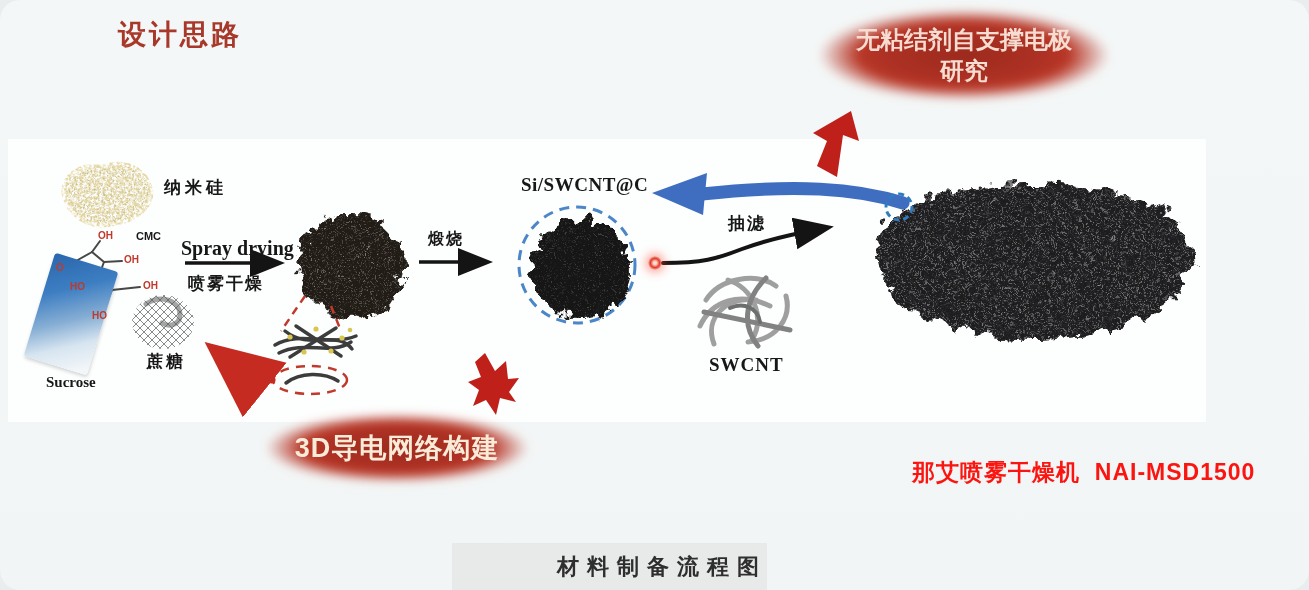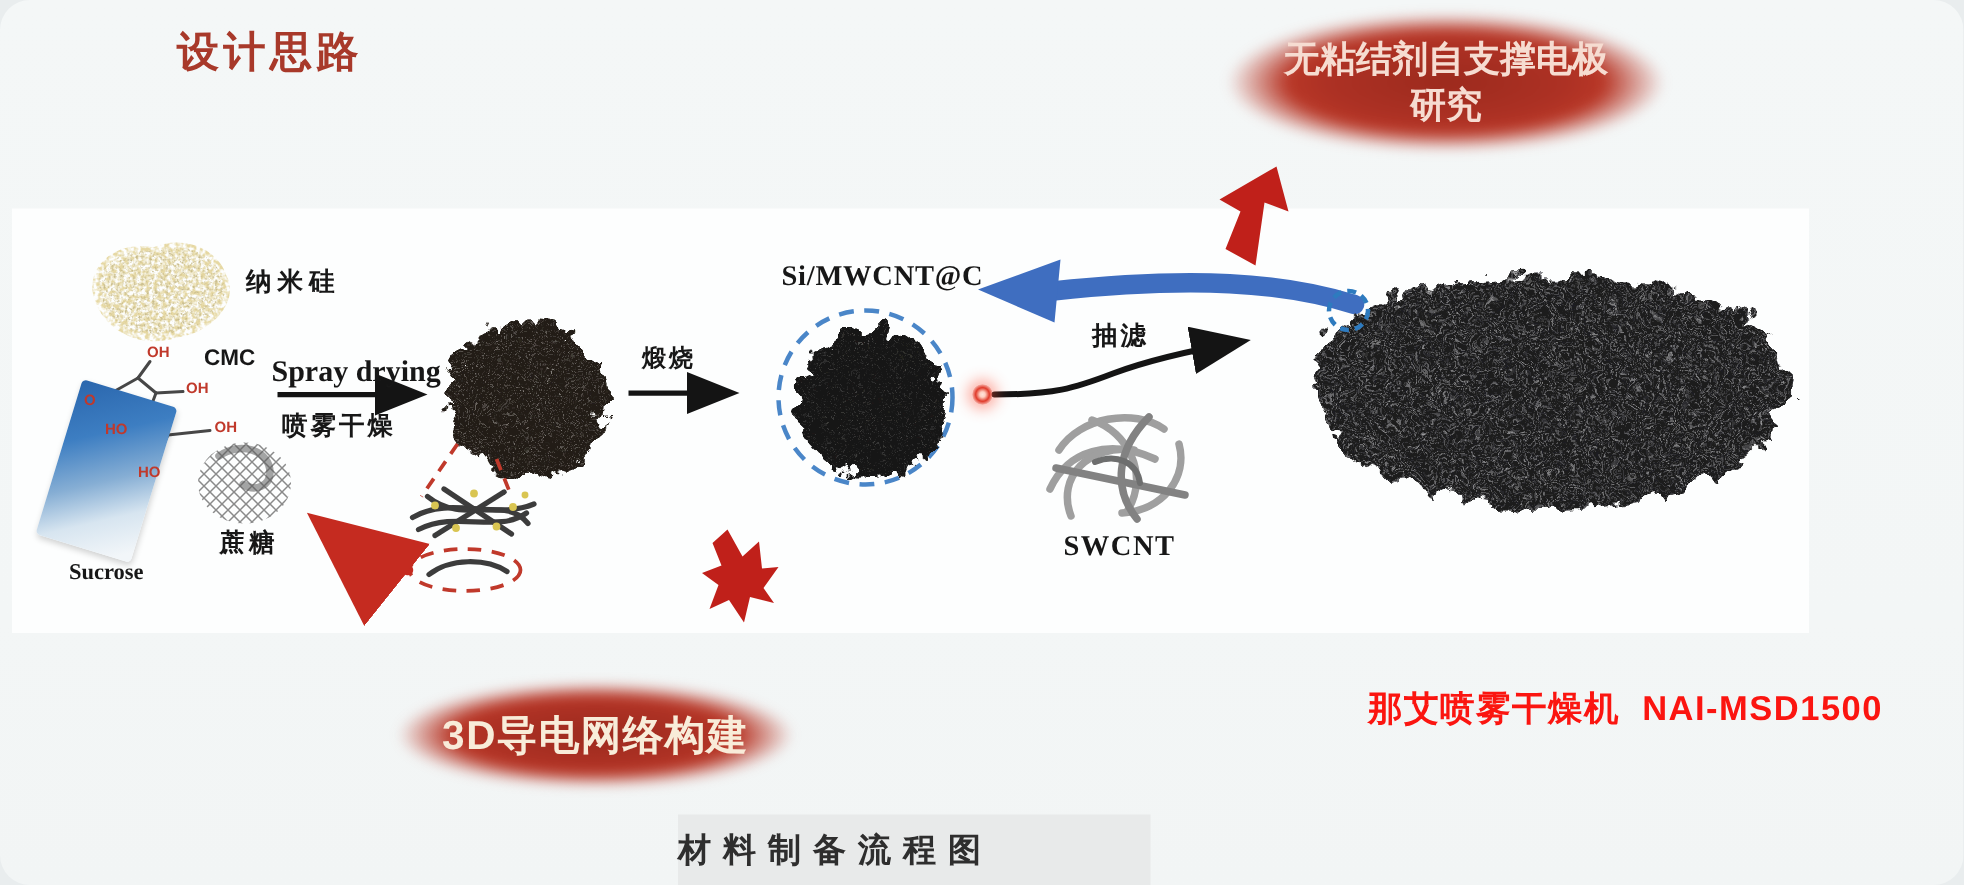--- a/index.html
+++ b/index.html
@@ -19,21 +19,21 @@
     position:absolute;left:8px;top:139px;width:1198px;height:283px;
     background:#fdfefe;z-index:1;
   }
   svg.overlay{position:absolute;left:0;top:0;z-index:2;}
   
   .lbl{
     position:absolute;z-index:3;color:#171717;
     font-family:"Liberation Serif",serif;font-weight:700;white-space:nowrap;
   }
   .lbl-nano{left:164px;top:176px;font-size:17px;letter-spacing:4px;}
-  .lbl-cmc{left:136px;top:230px;font-size:15px;font-family:"Liberation Sans",sans-serif;}
+  .lbl-cmc{left:136px;top:230px;font-size:11px;font-family:"Liberation Sans",sans-serif;}
   .lbl-sucrose{left:46px;top:374px;font-size:15px;text-align:center;}
   .lbl-zhe{left:146px;top:350px;font-size:17px;letter-spacing:3px;}
   .lbl-sprayen{left:181px;top:237px;font-size:20px;}
   .lbl-sprayzh{left:188px;top:272px;font-size:17px;letter-spacing:2px;}
   .lbl-calc{left:428px;top:229px;font-size:16px;letter-spacing:2px;}
   .lbl-comp{left:521px;top:174px;font-size:19px;letter-spacing:.5px;}
   .lbl-filt{left:728px;top:212px;font-size:17px;letter-spacing:2px;}
   .lbl-swcnt{left:709px;top:354px;font-size:19px;letter-spacing:1px;}
   .lbl-electrode{left:932px;top:343px;font-size:24px;letter-spacing:6px;}
   .chem{position:absolute;z-index:3;color:#c0392b;font-size:10px;font-weight:700;
@@ -50,38 +50,38 @@
   .callout .co-bg{
     position:absolute;inset:0;border-radius:50%;filter:blur(4px);
     background:radial-gradient(closest-side,#9c2a1d 0%,#ad3124 55%,#b83727 72%,rgba(184,55,39,0) 100%);
   }
   .callout .co-text{
     position:absolute;inset:0;display:flex;align-items:center;justify-content:center;
     text-align:center;font-weight:700;
   }
   .co-topright{left:818px;top:9px;width:292px;height:92px;}
   .co-topright .co-text{font-size:24px;line-height:1.3;color:#f6dcd1;padding:0 30px;}
-  .co-bottom{left:265px;top:455px;width:264px;height:70px;}
+  .co-bottom{left:265px;top:413px;width:264px;height:70px;}
   .co-bottom .co-text{font-size:27px;color:#f8ecd9;letter-spacing:1px;}
   
   .glow-dot{
     position:absolute;left:648px;top:256px;width:14px;height:14px;z-index:3;border-radius:50%;
     background:radial-gradient(circle,#ffe3da 0%,#ffd0c2 18%,#e03a2a 46%,rgba(235,70,50,.5) 66%,rgba(235,70,50,0) 78%);
     box-shadow:0 0 9px 3px rgba(255,80,55,.45);
   }
   
   .brand{
     position:absolute;left:912px;top:457px;z-index:3;
     font-size:23px;font-weight:700;color:#fb1510;letter-spacing:1px;
     font-family:"Liberation Sans",sans-serif;white-space:pre;
   }
   
   .caption-box{
     position:absolute;left:452px;top:543px;width:315px;height:47px;z-index:3;
-    background:#e8eaea;display:flex;align-items:center;justify-content:flex-start;
+    background:#e8eaea;display:flex;align-items:center;justify-content:flex-end;
   }
   .caption-box span{
     font-family:"Liberation Serif",serif;font-size:22px;color:#2e2e2e;letter-spacing:8px;font-weight:600;
   }
 </style>
 </head>
 <body>
 
 <div class="stage">
 
@@ -222,21 +222,21 @@
     <polygon fill="#c0201a" points="485,353 495,371 506,361 508,379 519,378 509,392 516,402 500,398 496,415 486,400 473,406 479,390 468,382 481,377 475,362"></polygon>
   </svg>
 
   <div class="lbl lbl-nano">纳米硅</div>
   <div class="lbl lbl-cmc">CMC</div>
   <div class="lbl lbl-sucrose">Sucrose</div>
   <div class="lbl lbl-zhe">蔗糖</div>
   <div class="lbl lbl-sprayen">Spray drying</div>
   <div class="lbl lbl-sprayzh">喷雾干燥</div>
   <div class="lbl lbl-calc">煅烧</div>
-  <div class="lbl lbl-comp">Si/MWCNT@C</div>
+  <div class="lbl lbl-comp">Si/SWCNT@C</div>
   <div class="lbl lbl-filt">抽滤</div>
   <div class="lbl lbl-swcnt">SWCNT</div>
 
   <span class="chem" style="left:98px;top:230px">OH</span>
   <span class="chem" style="left:124px;top:254px">OH</span>
   <span class="chem" style="left:143px;top:280px">OH</span>
   <span class="chem" style="left:70px;top:281px">HO</span>
   <span class="chem" style="left:92px;top:310px">HO</span>
   <span class="chem" style="left:56px;top:262px">O</span>
 

